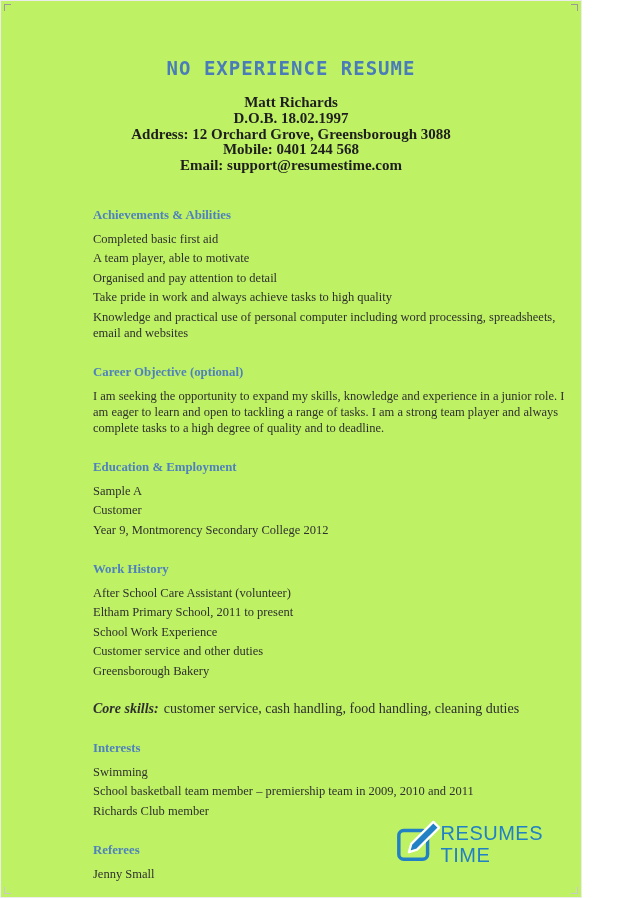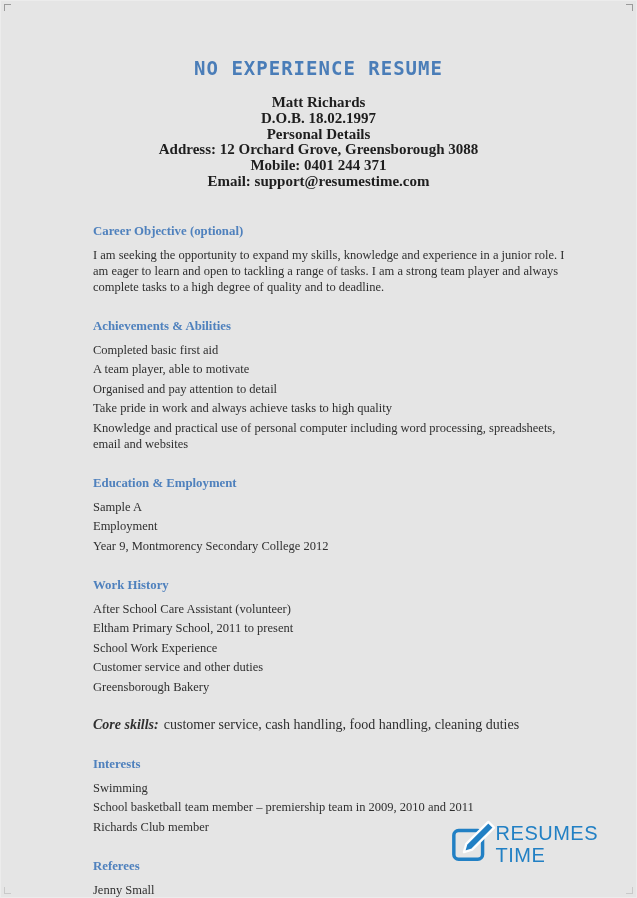--- a/index.html
+++ b/index.html
@@ -5,23 +5,23 @@
 <style>
   :root{
     --heading-blue:#4f81bd;
     --title-blue:#4a7db8;
     --logo-blue:#2280c4;
     --body-text:#2f2f2f;
   }
   html,body{margin:0;padding:0;background:#ffffff;}
   .page{
     position:relative;
-    width:637px;
+    width:582px;
     height:898px;
-    background:#e5e5e5;
+    background:#bef264;
     border:1px solid #ececec;
     box-sizing:border-box;
     font-family:"Liberation Serif","DejaVu Serif",serif;
     color:var(--body-text);
     overflow:hidden;
   }
   
   .corner{position:absolute;width:6px;height:6px;}
   .corner.tl{top:3px;left:3px;border-top:1px solid #9a9a9a;border-left:1px solid #9a9a9a;}
   .corner.tr{top:3px;right:3px;border-top:1px solid #9a9a9a;border-right:1px solid #9a9a9a;}
@@ -99,46 +99,45 @@
   <div class="corner tl"></div>
   <div class="corner tr"></div>
   <div class="corner bl"></div>
   <div class="corner br"></div>
 
   <h1 class="title">NO EXPERIENCE RESUME</h1>
 
   <div class="header-block">
     <p>Matt Richards</p>
     <p>D.O.B. 18.02.1997</p>
-    <p>Personal Details</p>
     <p>Address: 12 Orchard Grove, Greensborough 3088</p>
-    <p>Mobile: 0401 244 371</p>
+    <p>Mobile: 0401 244 568</p>
     <p>Email: support@resumestime.com</p>
   </div>
 
   <div class="content">
-
-    <div class="section">
-      <h2>Career Objective (optional)</h2>
-      <p class="para">I am seeking the opportunity to expand my skills, knowledge and experience in a junior role. I am eager to learn and open to tackling a range of tasks. I am a strong team player and always complete tasks to a high degree of quality and to deadline.</p>
-    </div>
 
     <div class="section">
       <h2>Achievements &amp; Abilities</h2>
       <p>Completed basic first aid</p>
       <p>A team player, able to motivate</p>
       <p>Organised and pay attention to detail</p>
       <p>Take pride in work and always achieve tasks to high quality</p>
       <p class="para">Knowledge and practical use of personal computer including word processing, spreadsheets, email and websites</p>
     </div>
 
     <div class="section">
+      <h2>Career Objective (optional)</h2>
+      <p class="para">I am seeking the opportunity to expand my skills, knowledge and experience in a junior role. I am eager to learn and open to tackling a range of tasks. I am a strong team player and always complete tasks to a high degree of quality and to deadline.</p>
+    </div>
+
+    <div class="section">
       <h2>Education &amp; Employment</h2>
       <p>Sample A</p>
-      <p>Employment</p>
+      <p>Customer</p>
       <p>Year 9, Montmorency Secondary College 2012</p>
     </div>
 
     <div class="section">
       <h2>Work History</h2>
       <p>After School Care Assistant (volunteer)</p>
       <p>Eltham Primary School, 2011 to present</p>
       <p>School Work Experience</p>
       <p>Customer service and other duties</p>
       <p>Greensborough Bakery</p>

